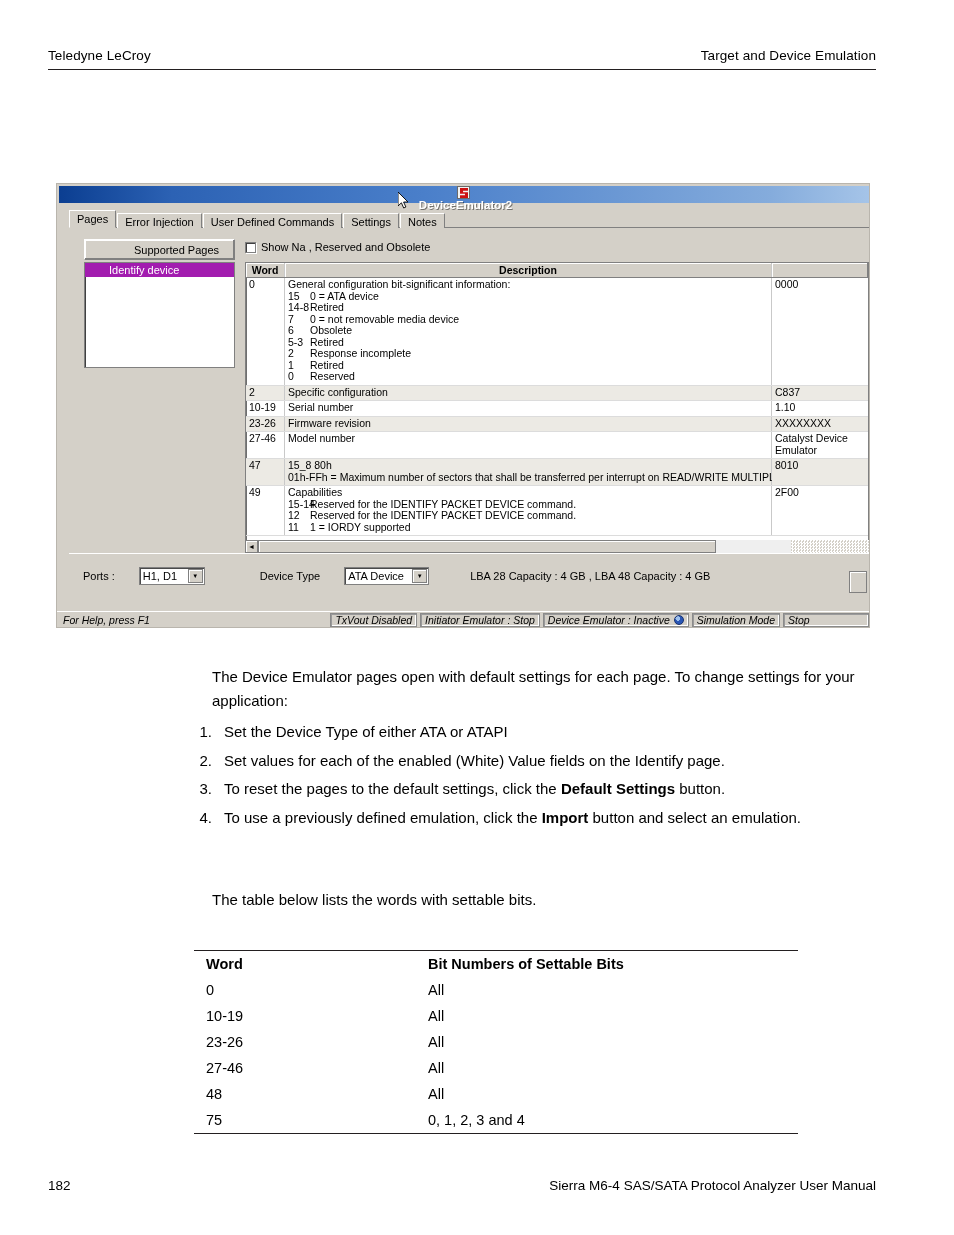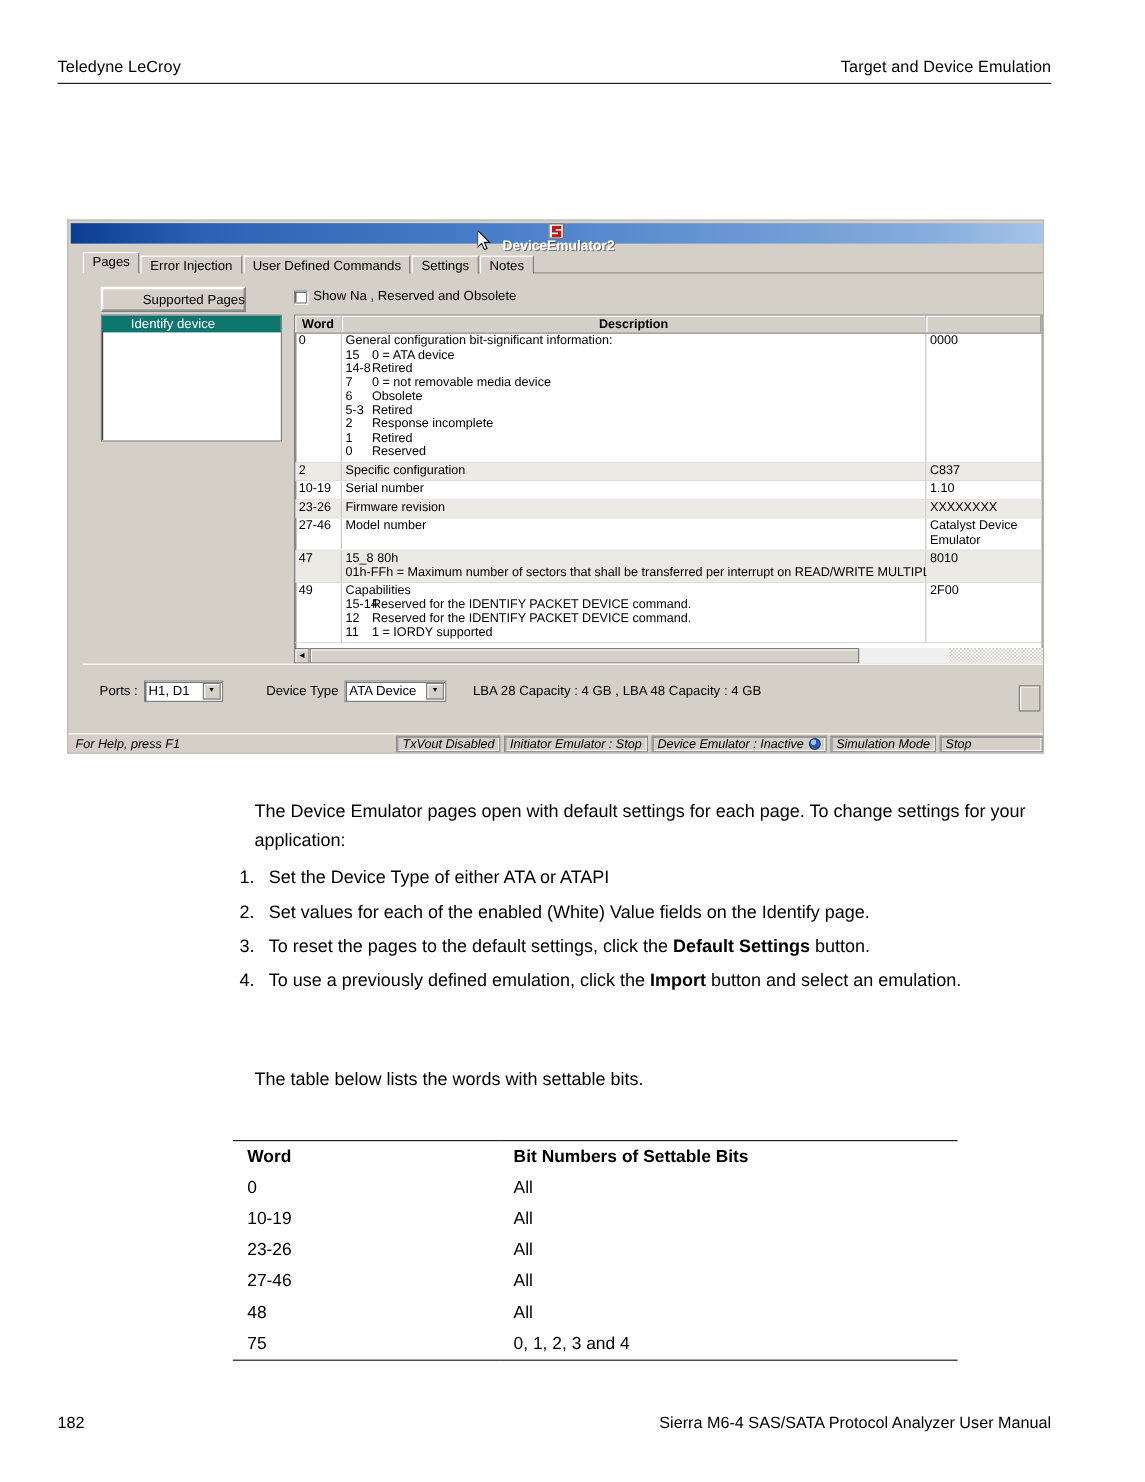--- a/index.html
+++ b/index.html
@@ -85,36 +85,36 @@
     box-shadow: 0 1px 0 #d4d0c8;
   }
 
   
   .panel {
     position: absolute; left: 12px; top: 44px; right: 0px; bottom: 74px;
     background: #d4d0c8; border-top: none;
   }
 
   .supported-hdr {
-    position: absolute; left: 15px; top: 11px; width: 121px; height: 21px;
+    position: absolute; left: 15px; top: 11px; width: 151px; height: 21px;
     background: #d4d0c8; border: 1px solid #808080;
     border-top-color:#fff; border-left-color:#fff;
     box-shadow: inset -1px -1px 0 #808080, inset 1px 1px 0 #fff;
     display: flex; align-items: center; justify-content: center;
     font-size: 11px;
     padding-left: 34px;
   }
   .pagelist {
     position: absolute; left: 15px; top: 34px; width: 151px; height: 106px;
     background: #fff; border: 1px solid #808080;
     box-shadow: inset 1px 1px 0 #404040;
     font-size: 11px; padding: 0;
   }
   .pagelist .li { padding: 1px 2px; line-height: 12px; }
-  .pagelist .li.sel { background: #0f766e; color: #fff; padding-left: 24px; }
+  .pagelist .li.sel { background: #a21caf; color: #fff; padding-left: 24px; }
 
   .chk-row {
     position: absolute; left: 176px; top: 13px; display: flex; align-items: center;
     font-size: 11px;
   }
   .chkbox {
     width: 11px; height: 11px; background: #fff; margin-right: 5px;
     border: 1px solid #808080; box-shadow: inset 1px 1px 0 #404040, 1px 1px 0 #fff;
     flex: 0 0 auto;
   }
@@ -160,21 +160,21 @@
   .hs-track { flex:1 1 auto; height:13px; background:#efefef; position:relative; }
   .hs-thumb { position:absolute; left:0; top:0; width: 86%; height: 13px;
     background:#d4d0c8; border:1px solid #808080; box-shadow: inset 1px 1px 0 #fff; }
   .hs-pad { width: 78px; height:13px; flex:0 0 78px;
     background: repeating-conic-gradient(#ffffff 0% 25%, #d4d0c8 0% 50%) 0 0/3px 3px; }
 
   
   .ctlbar {
     position: absolute; left: 12px; right: 0px; bottom: 30px; height: 44px;
     background: #d4d0c8; border-top: 1px solid #fff;
-    display: flex; align-items: center; padding-left: 14px; font-size: 11px;
+    display: flex; align-items: center; padding-left: 14px; font-size: 11px; gap: 19px;
   }
   .lbl { margin-right: 5px; white-space: nowrap; }
   .combo {
     height: 18px; background: #fff; border: 1px solid #808080;
     box-shadow: inset 1px 1px 0 #4a4a4a;
     display: flex; align-items: center; position: relative; font-size: 11px;
     padding-left: 3px;
   }
   .combo .arrowbtn {
     position: absolute; right: 1px; top: 1px; width: 15px; height: 14px;

